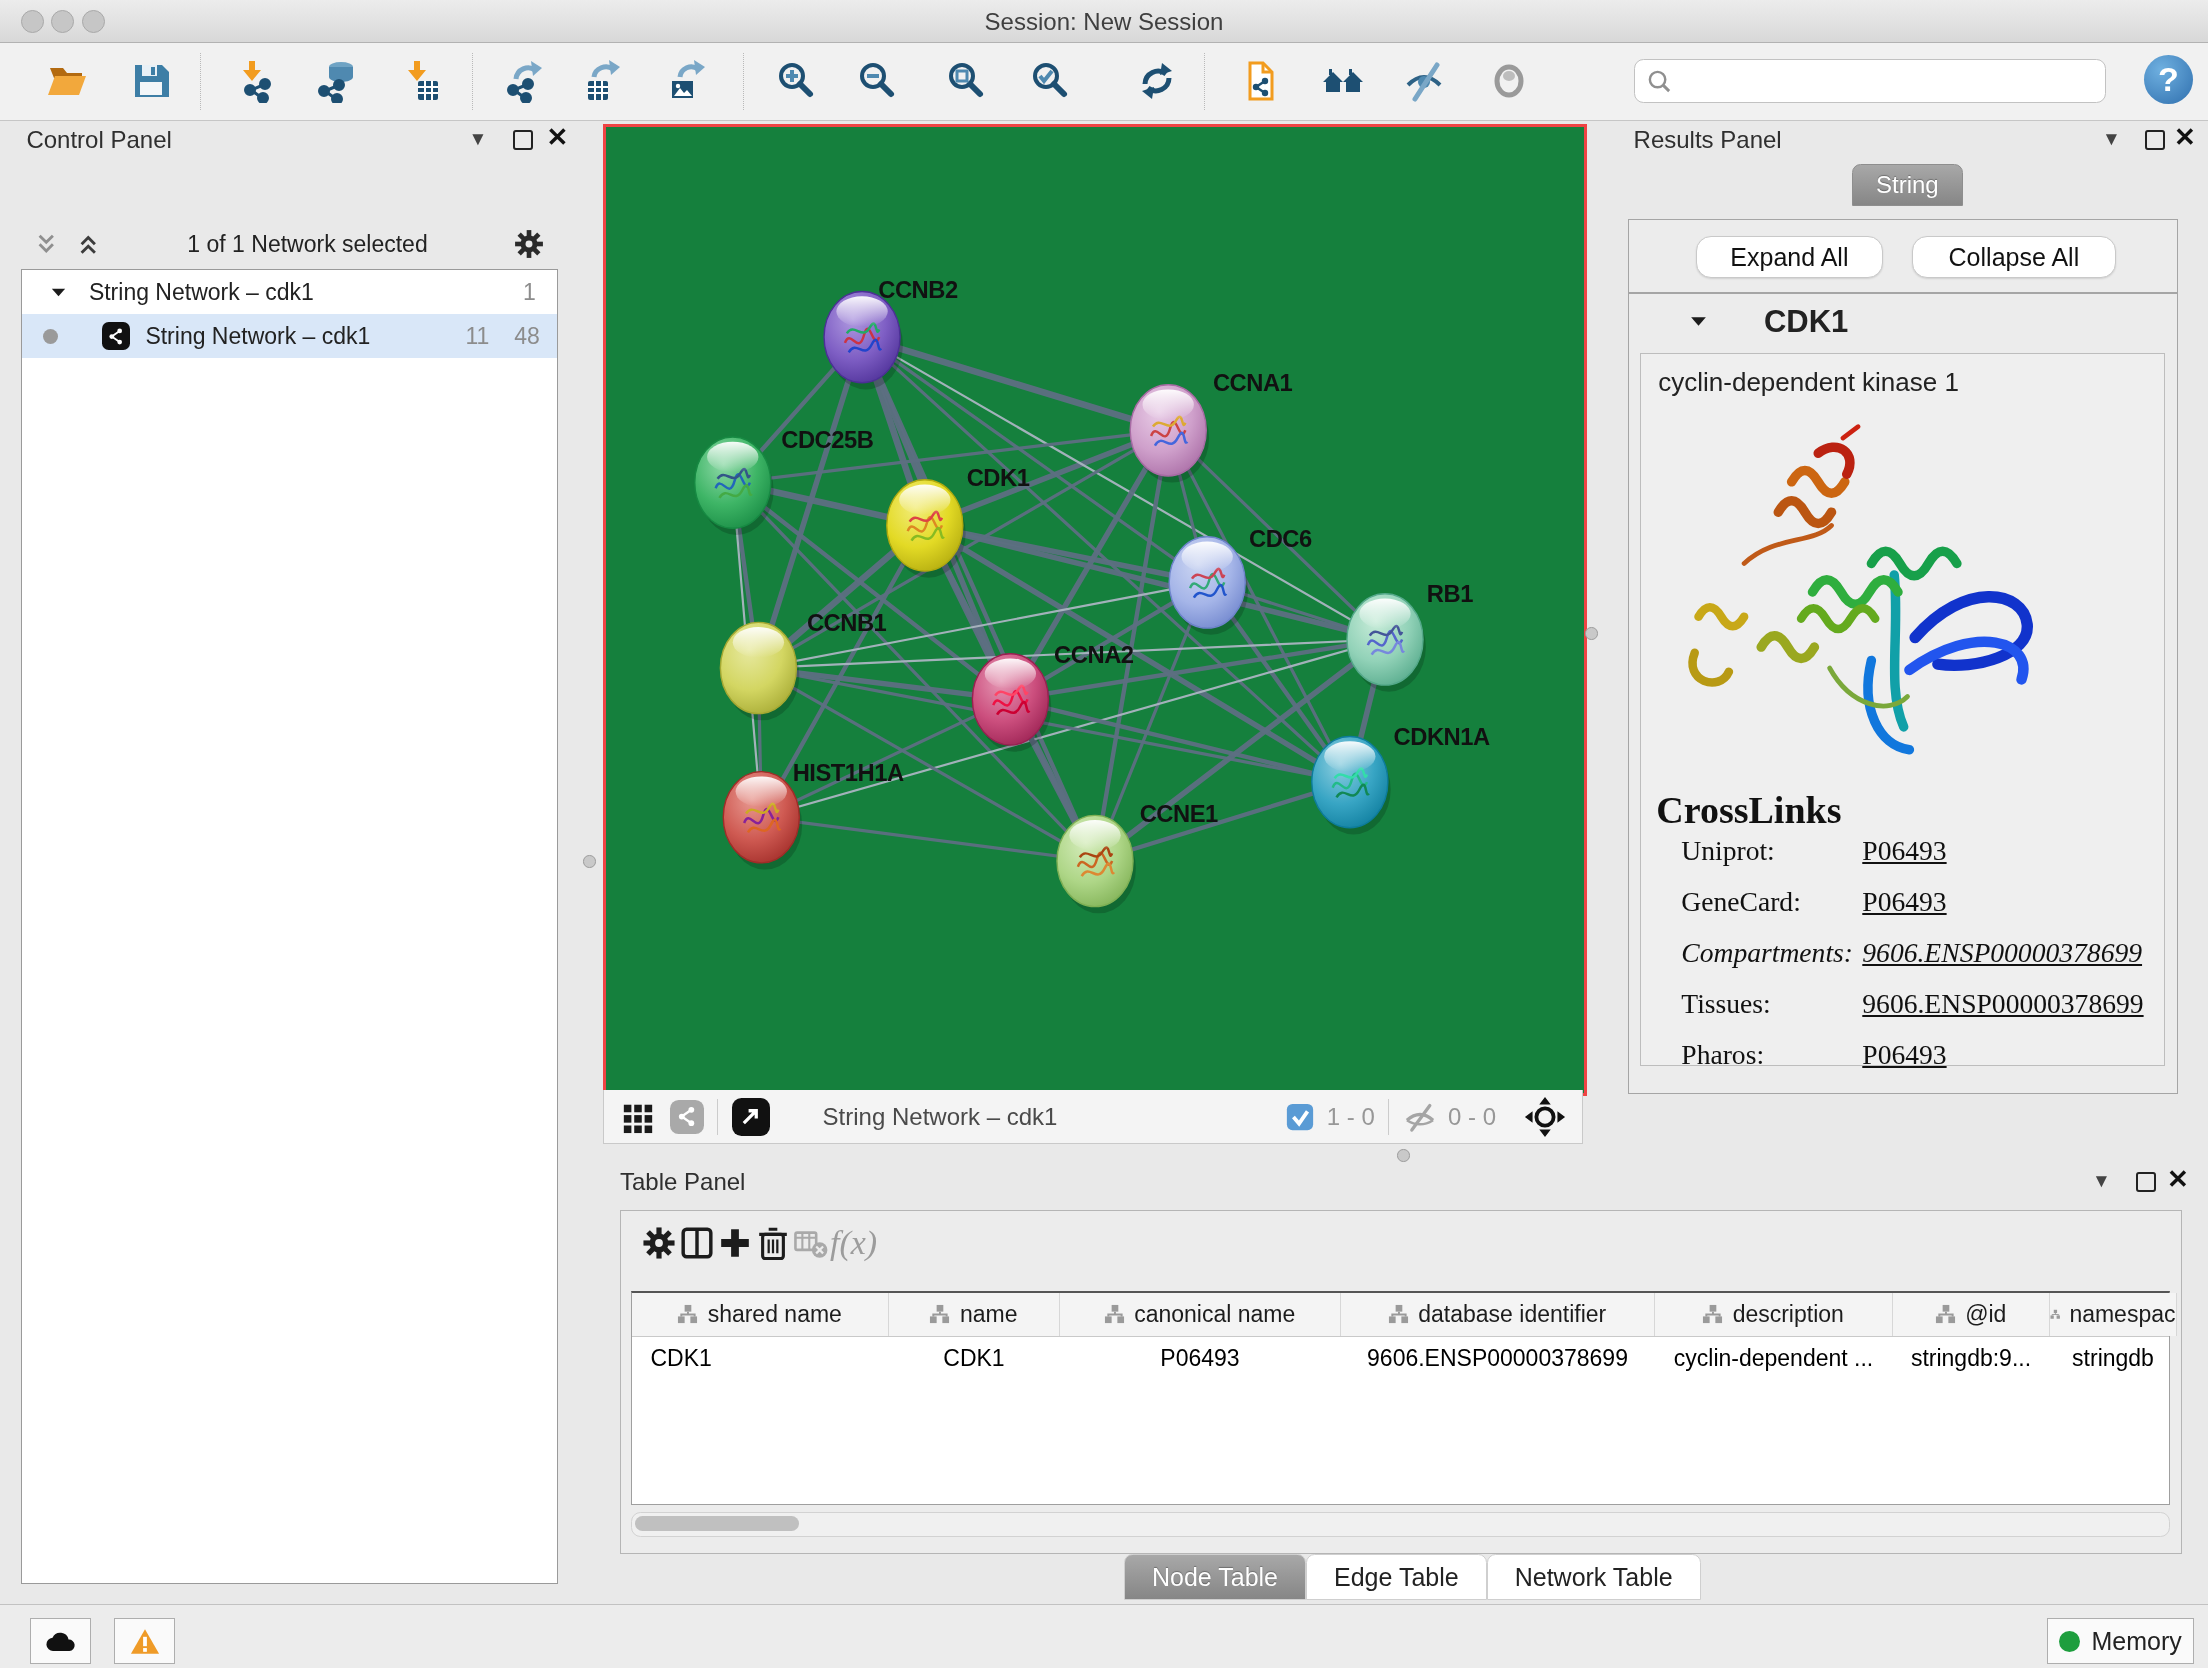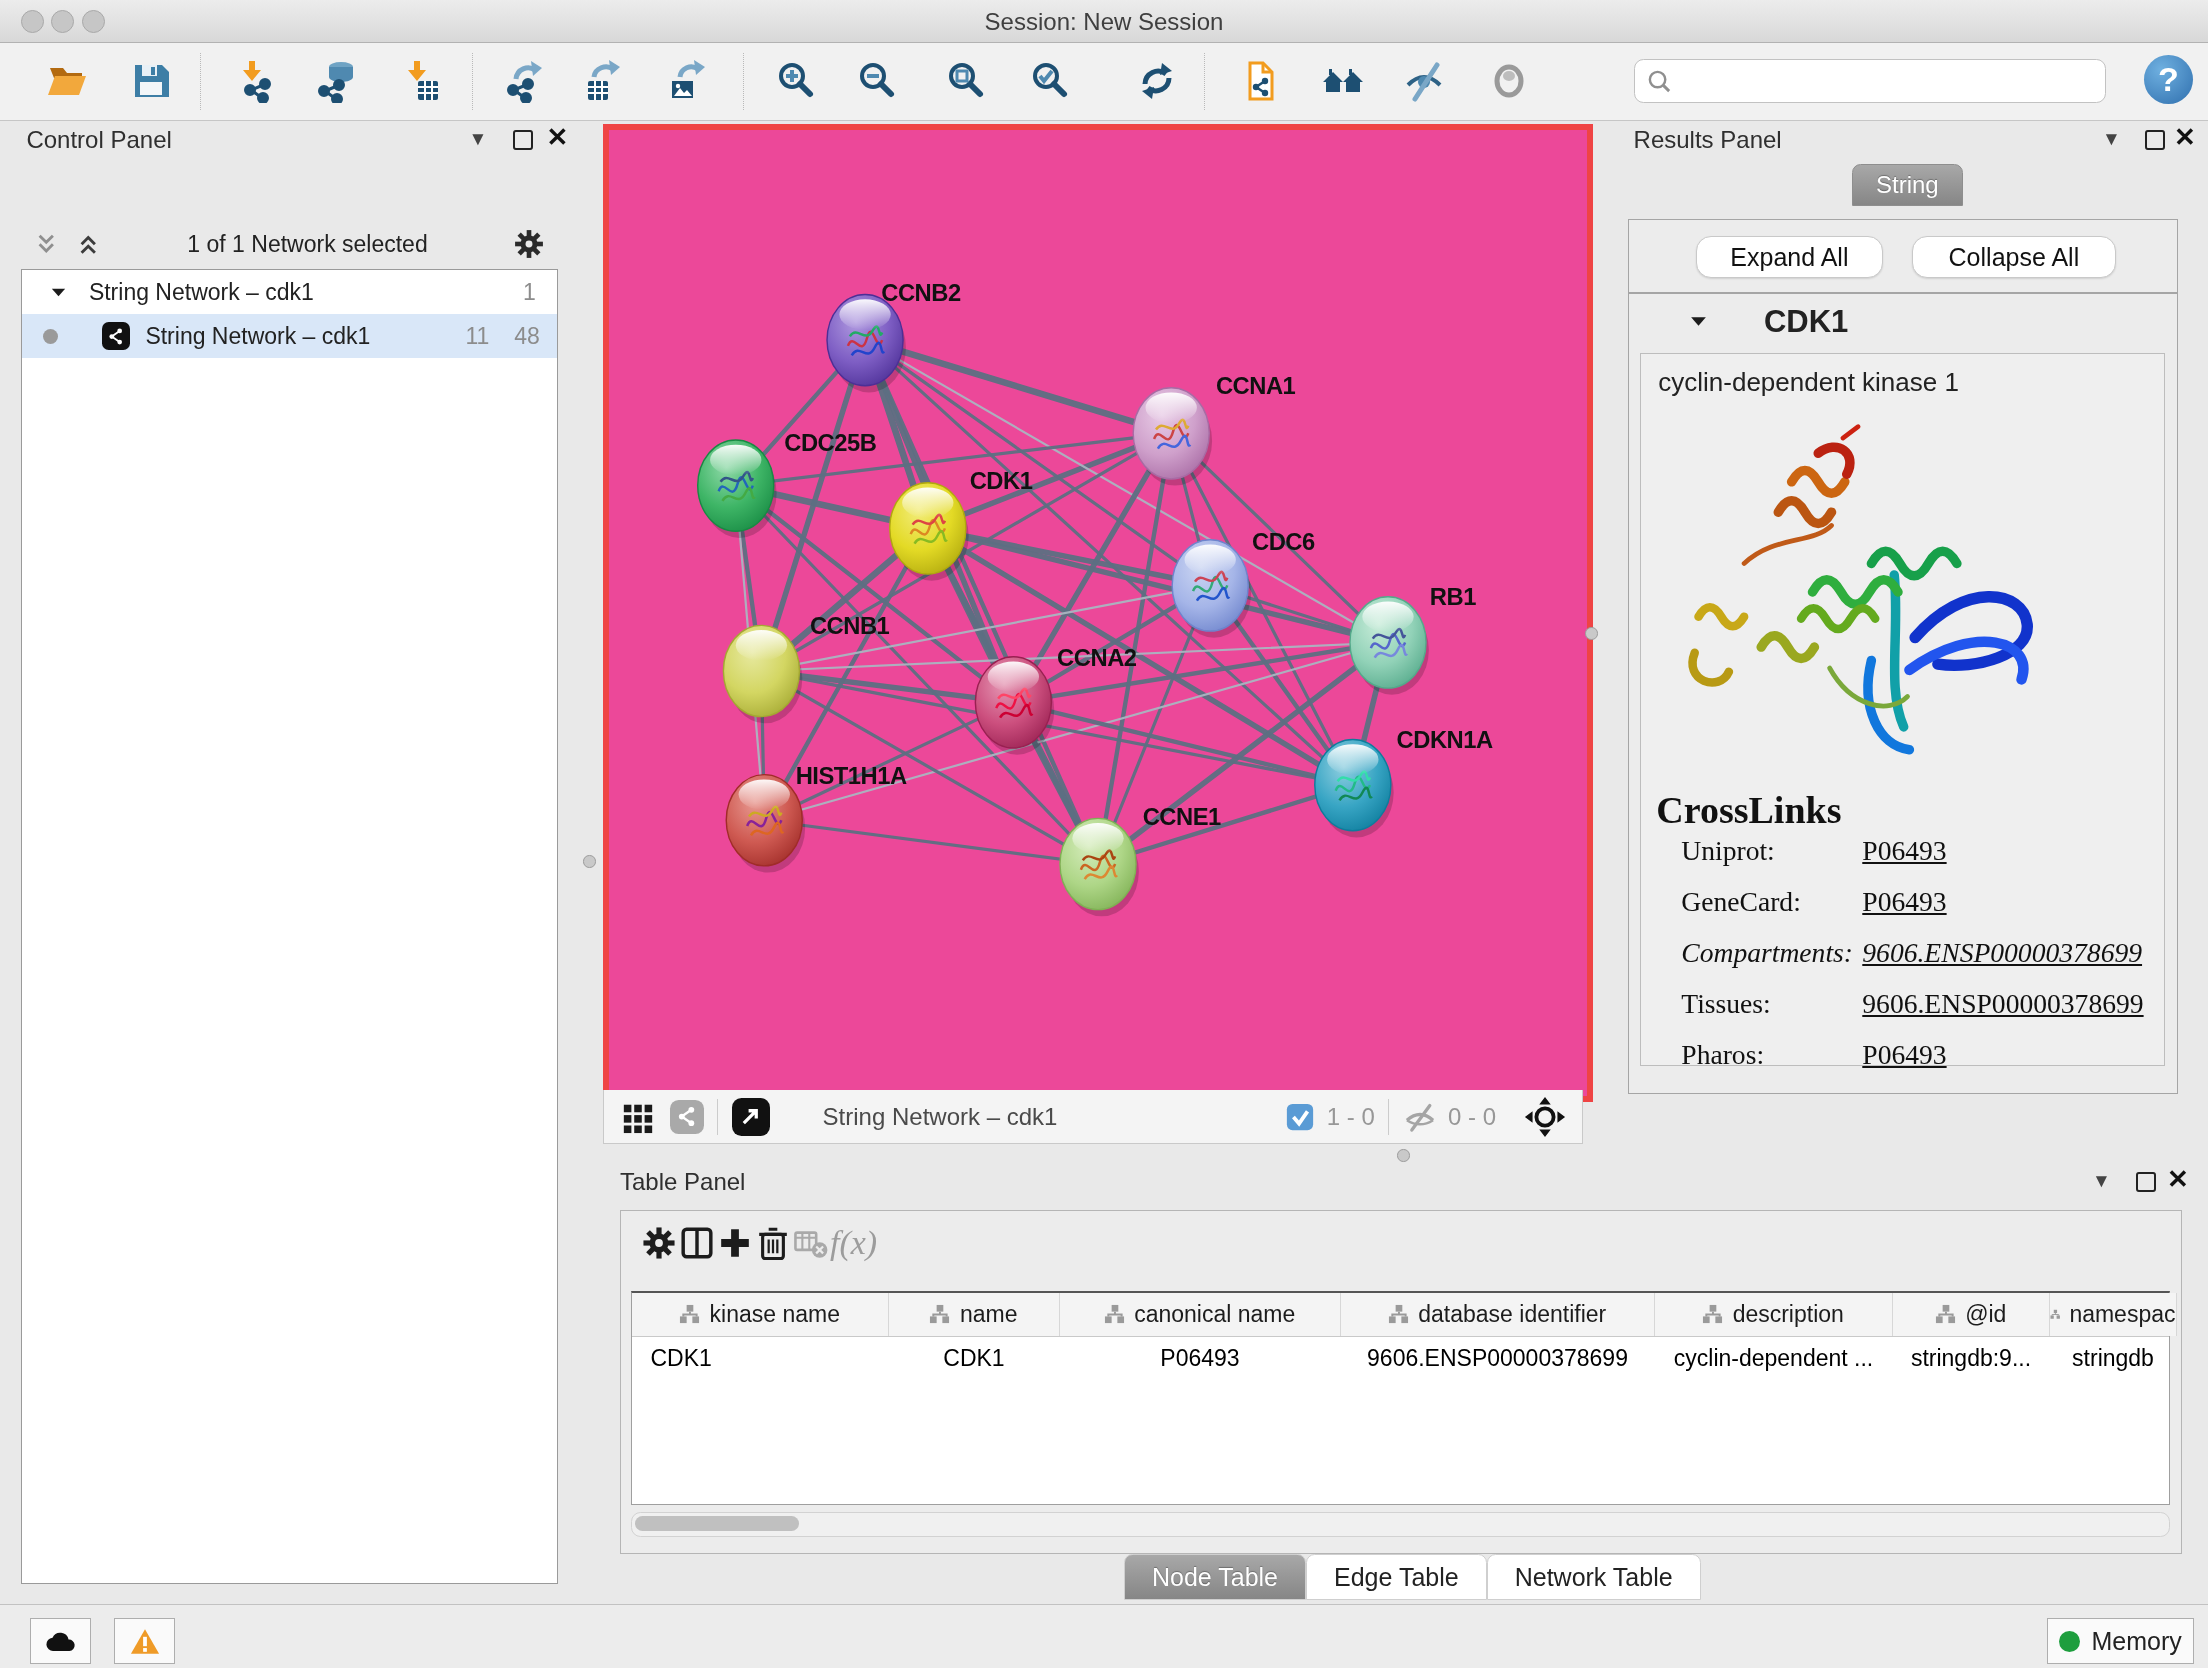--- a/index.html
+++ b/index.html
@@ -30,21 +30,21 @@
     display:flex;align-items:center;justify-content:center;font-size:24px;padding:0 23px;color:#111;}
   .tab.active{background:linear-gradient(#a8a8a8,#868686);color:#fff;border-color:#8e8e8e;
     text-shadow:0 -1px 1px rgba(0,0,0,.3);}
   
   .treebox{background:#fff;border:1.4px solid #9a9a9a;}
   .trow{height:44px;display:flex;align-items:center;font-size:23px;}
   .trow.sel{background:#d9e7f8;}
   .sharebadge{width:28.5px;height:28.5px;background:#111;border-radius:6.7px;display:flex;align-items:center;justify-content:center;}
   .graynum{color:#8c8c8c;}
   
-  .netview{background:#ec4899;border:6px solid #ef4444;}
+  .netview{background:#15803d;border:3px solid #ef4444;}
   .netstatus{background:#f4f4f4;border:1px solid #c9c9c9;border-top:none;display:flex;align-items:center;}
   .nsdiv{width:0;height:36px;border-left:1px solid #cccccc;margin:0 13.3px;}
   .statnum{color:#979797;font-size:24px;}
   
   .rbox{border:1.4px solid #a5a5a5;background:#ececec;}
   .rbtn{background:#fff;border:1px solid #c9c9c9;border-radius:15px;font-size:25px;color:#111;
     display:flex;align-items:center;justify-content:center;box-shadow:0 1px 1.9px rgba(0,0,0,.12);}
   .xl{font-family:"Liberation Serif",serif;font-size:27.6px;color:#111;}
   
   .tpbox{background:#ececec;border:1.4px solid #b5b5b5;}
@@ -678,21 +678,21 @@
         <div id="table-header" style="display:flex;border-bottom:1px solid #c9c9c9">
             <div class="hcell" style="width: 257px; flex: 0 0 257px;">
               <svg width="21" height="21" viewBox="0 0 22 22">
                 <g fill="#9a9a9a">
                   <rect x="8" y="1" width="7" height="7"></rect>
                   <rect x="1" y="13" width="7" height="7"></rect>
                   <rect x="14" y="13" width="7" height="7"></rect>
                   <path d="M11.5 8v3M4.5 13v-2h14v2" stroke="#9a9a9a" stroke-width="2" fill="none"></path>
                 </g>
               </svg>
-              <span>kinase name</span>
+              <span>shared name</span>
             </div>
             <div class="hcell" style="width: 171px; flex: 0 0 171px;">
               <svg width="21" height="21" viewBox="0 0 22 22">
                 <g fill="#9a9a9a">
                   <rect x="8" y="1" width="7" height="7"></rect>
                   <rect x="1" y="13" width="7" height="7"></rect>
                   <rect x="14" y="13" width="7" height="7"></rect>
                   <path d="M11.5 8v3M4.5 13v-2h14v2" stroke="#9a9a9a" stroke-width="2" fill="none"></path>
                 </g>
               </svg>

